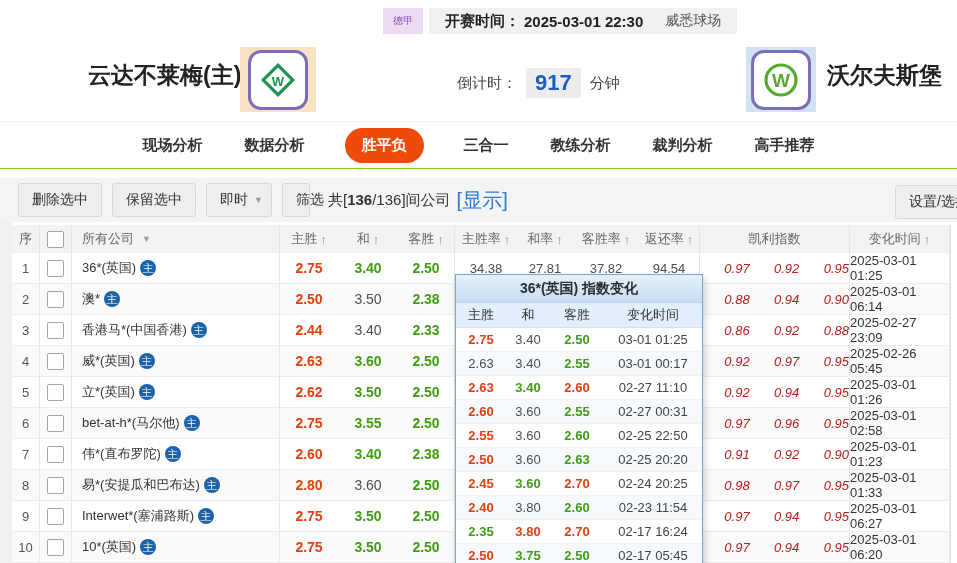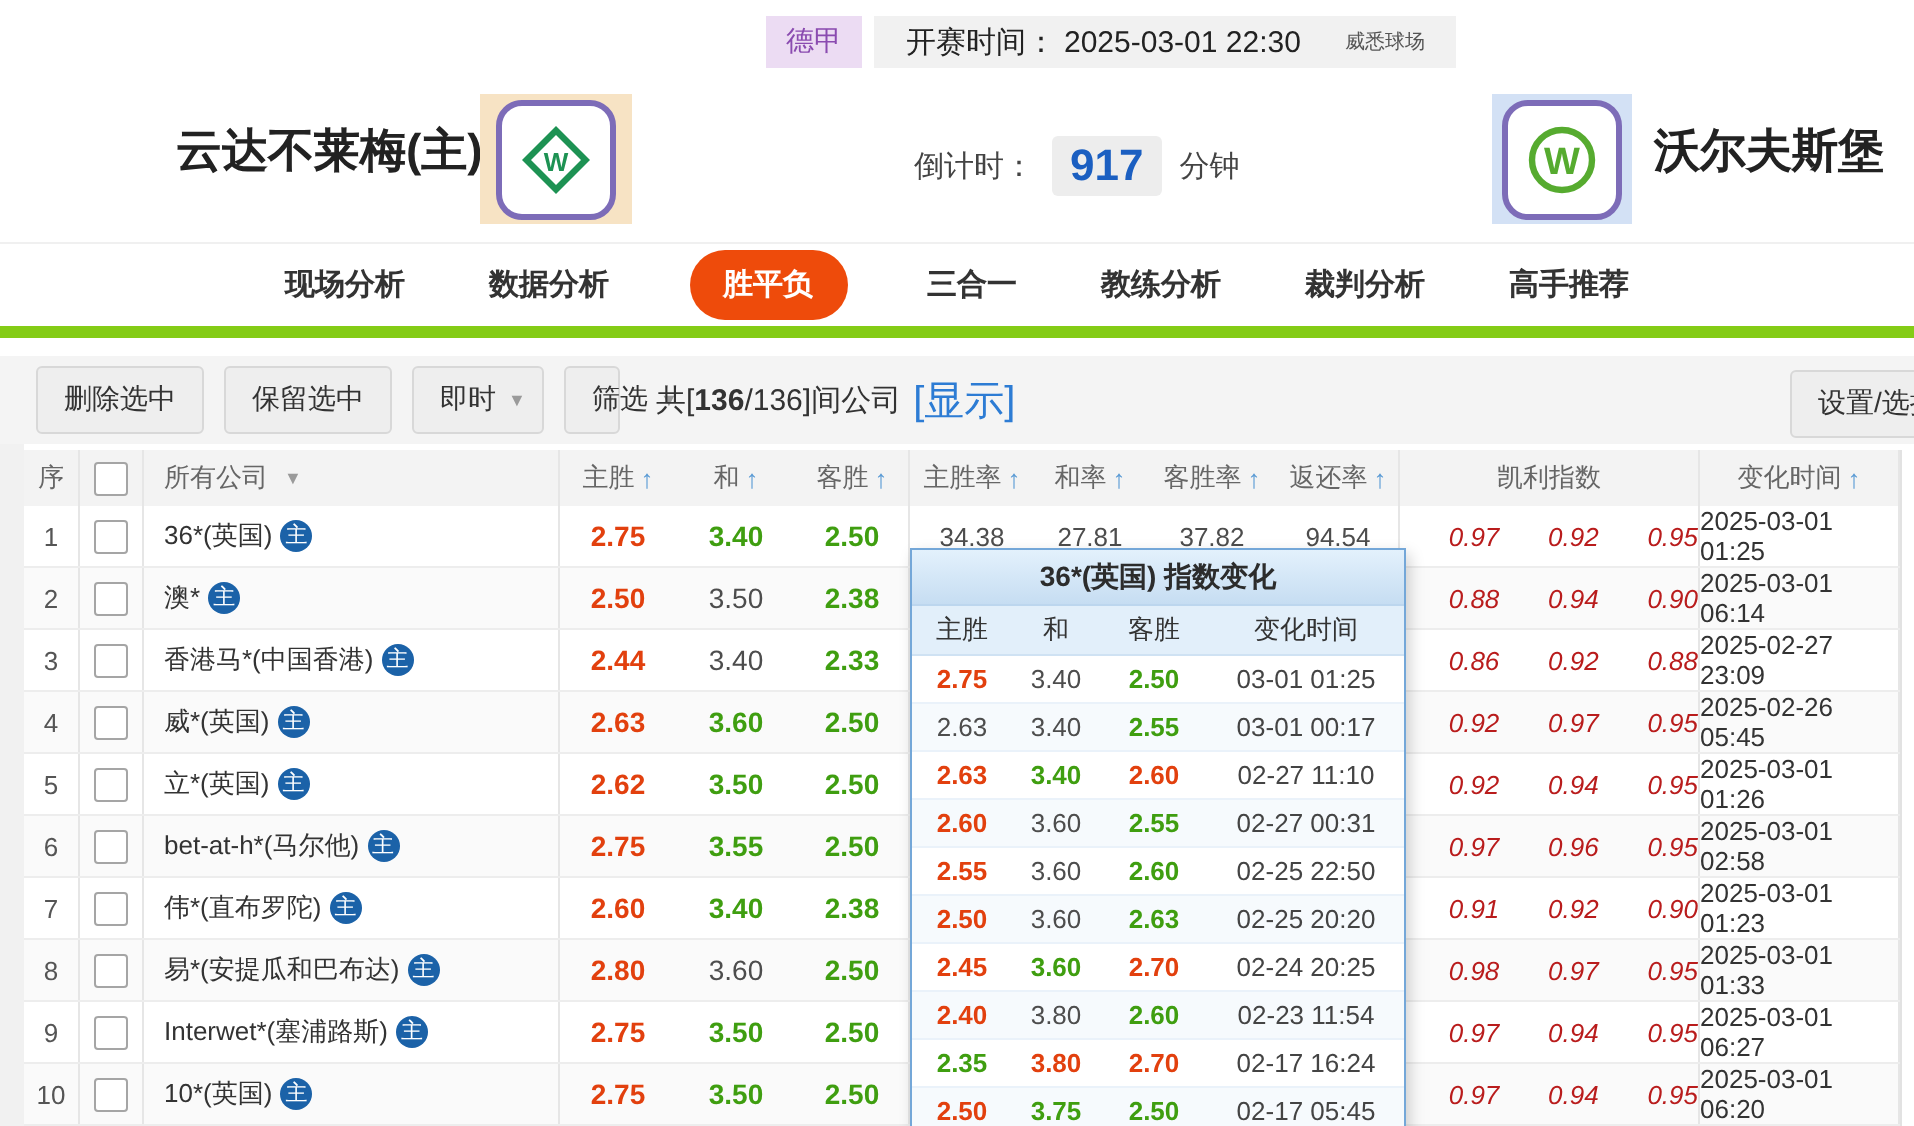--- a/index.html
+++ b/index.html
@@ -1,34 +1,34 @@
 <!DOCTYPE html>
 <html><head>
 <meta charset="utf-8">
 <style>
   html,body{margin:0;padding:0;}
   .page{position:relative;width:957px;height:563px;background:#fff;overflow:hidden;
         font-family:"Liberation Sans","DejaVu Sans",sans-serif;color:#333;}
   
   .topbar{position:absolute;left:383px;top:8px;height:26px;display:flex;align-items:stretch;}
-  .league-badge{background:#ecdcf3;color:#8a4bb0;font-size:14px;padding:0 10px;display:flex;align-items:center;margin-right:6px;cursor:pointer;}
+  .league-badge{background:#ecdcf3;color:#8a4bb0;font-size:10px;padding:0 10px;display:flex;align-items:center;margin-right:6px;cursor:pointer;}
   .kickoff-strip{background:#f1f1f1;display:flex;align-items:center;padding:0 16px;font-size:15px;white-space:nowrap;}
-  .kickoff-label,.kickoff-time{font-weight:normal;color:#222;}
+  .kickoff-label,.kickoff-time{font-weight:bold;color:#222;}
   .kickoff-time{margin-left:4px;}
-  .venue{color:#555;margin-left:22px;font-size:10px;}
+  .venue{color:#555;margin-left:22px;font-size:14px;}
   .home-name{position:absolute;left:88px;top:60px;font-size:23px;font-weight:bold;color:#222;}
   .away-name{position:absolute;left:827px;top:60px;font-size:23px;font-weight:bold;color:#222;}
   .logo-box{position:absolute;top:47px;width:76px;height:65px;display:flex;align-items:center;justify-content:center;}
   .logo-home{left:240px;background:#f7e3c4;}
   .logo-away{left:746px;background:#d3e1f5;width:70px;}
   .logo-frame{width:54px;height:54px;background:#fff;border:3px solid #7d6cb8;border-radius:13px;display:flex;align-items:center;justify-content:center;}
   .countdown{position:absolute;left:457px;top:68px;display:flex;align-items:center;font-size:15px;color:#444;}
   .cd-num{background:#ededed;color:#1b5fc1;font-weight:bold;font-size:22px;padding:2px 9px;border-radius:3px;margin:0 9px;}
   
-  .tabs{position:absolute;left:0;top:121px;width:100%;height:48px;display:flex;justify-content:center;align-items:center;gap:38px;border-top:1px solid #f0f0f0;border-bottom:6px solid #84cc16;box-sizing:border-box;background:#fff;}
+  .tabs{position:absolute;left:0;top:121px;width:100%;height:48px;display:flex;justify-content:center;align-items:center;gap:38px;border-top:1px solid #f0f0f0;border-bottom:1px solid #84cc16;box-sizing:border-box;background:#fff;}
   .tab{font-size:15px;font-weight:bold;color:#333;cursor:pointer;padding:8px 2px;white-space:nowrap;}
   .tab.active{background:#ee4b0b;color:#fff;border-radius:18px;padding:8px 17px;}
   
   .toolbar{position:absolute;left:0;top:178px;width:100%;height:44px;background:#f4f4f4;display:flex;align-items:center;padding-left:18px;box-sizing:border-box;}
   .btn{background:#eeeeee;border:1px solid #d8d8d8;border-radius:3px;font-size:14px;color:#333;padding:7px 13px;margin-right:10px;cursor:pointer;white-space:nowrap;text-align:center;}
   .sel{display:flex;align-items:center;justify-content:space-between;}
   .sel-wide{width:66px;}
   .sel-narrow{width:24px;}
   .dd{color:#9a9a9a;font-size:9px;margin-left:6px;}
   .count{font-size:15px;color:#333;margin-left:8px;white-space:nowrap;}

